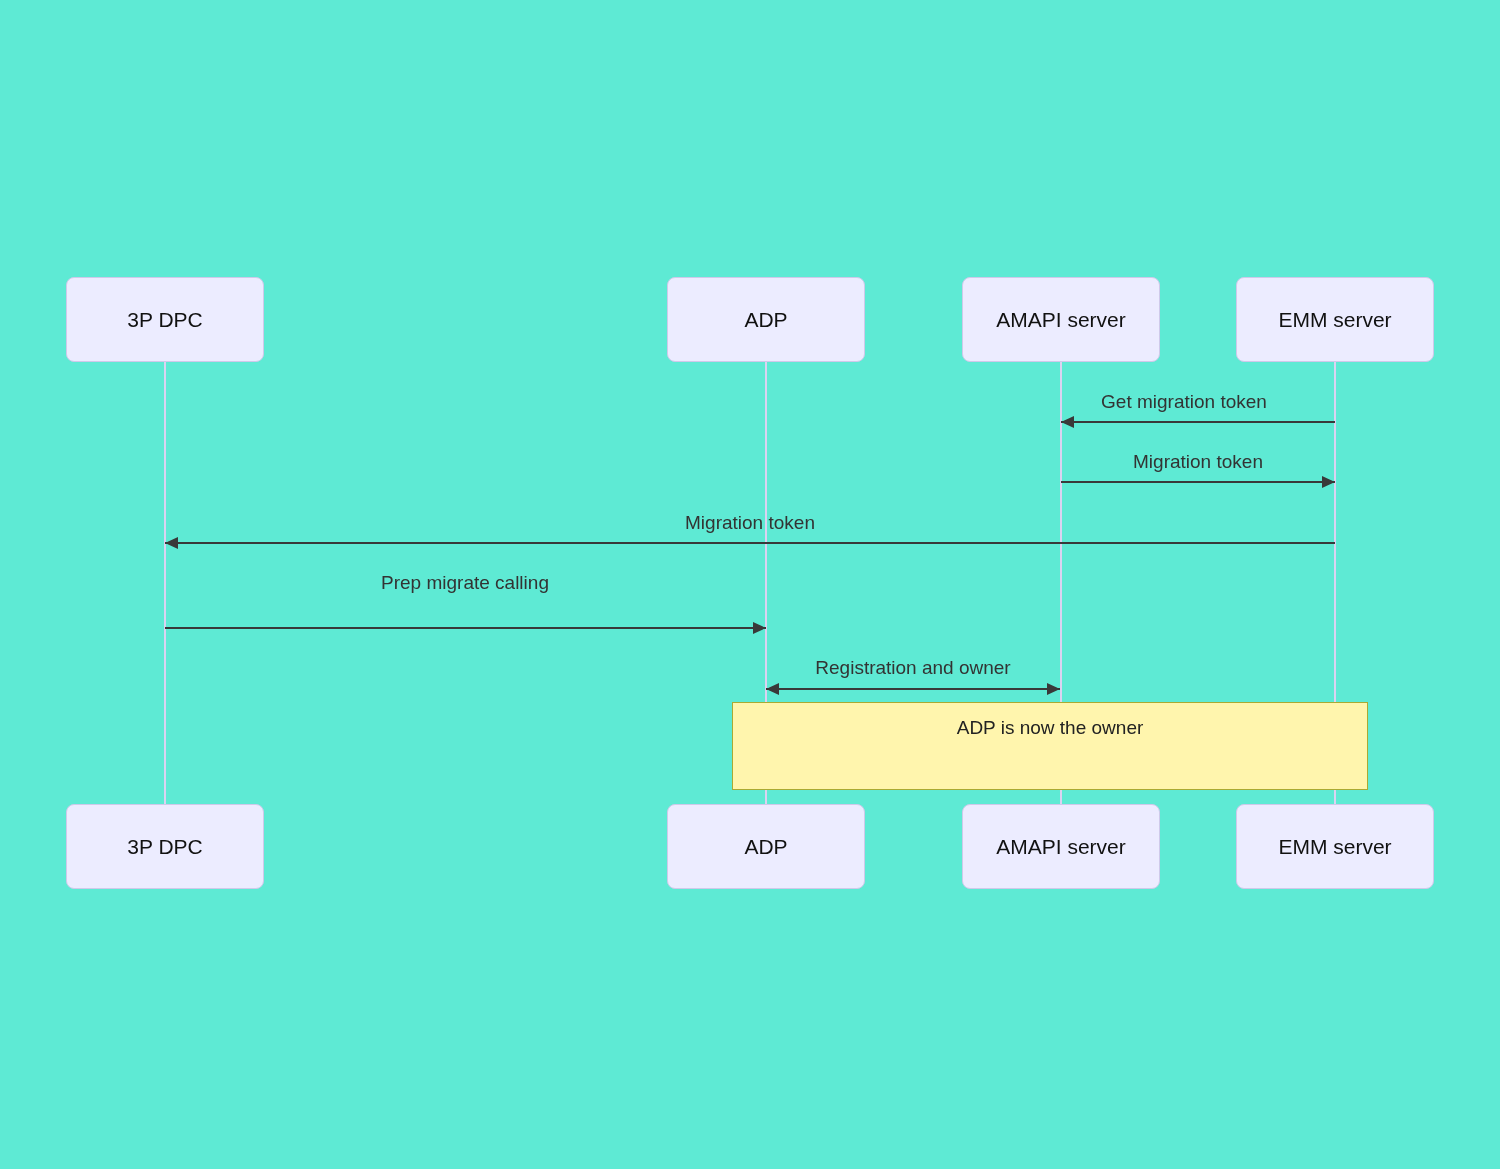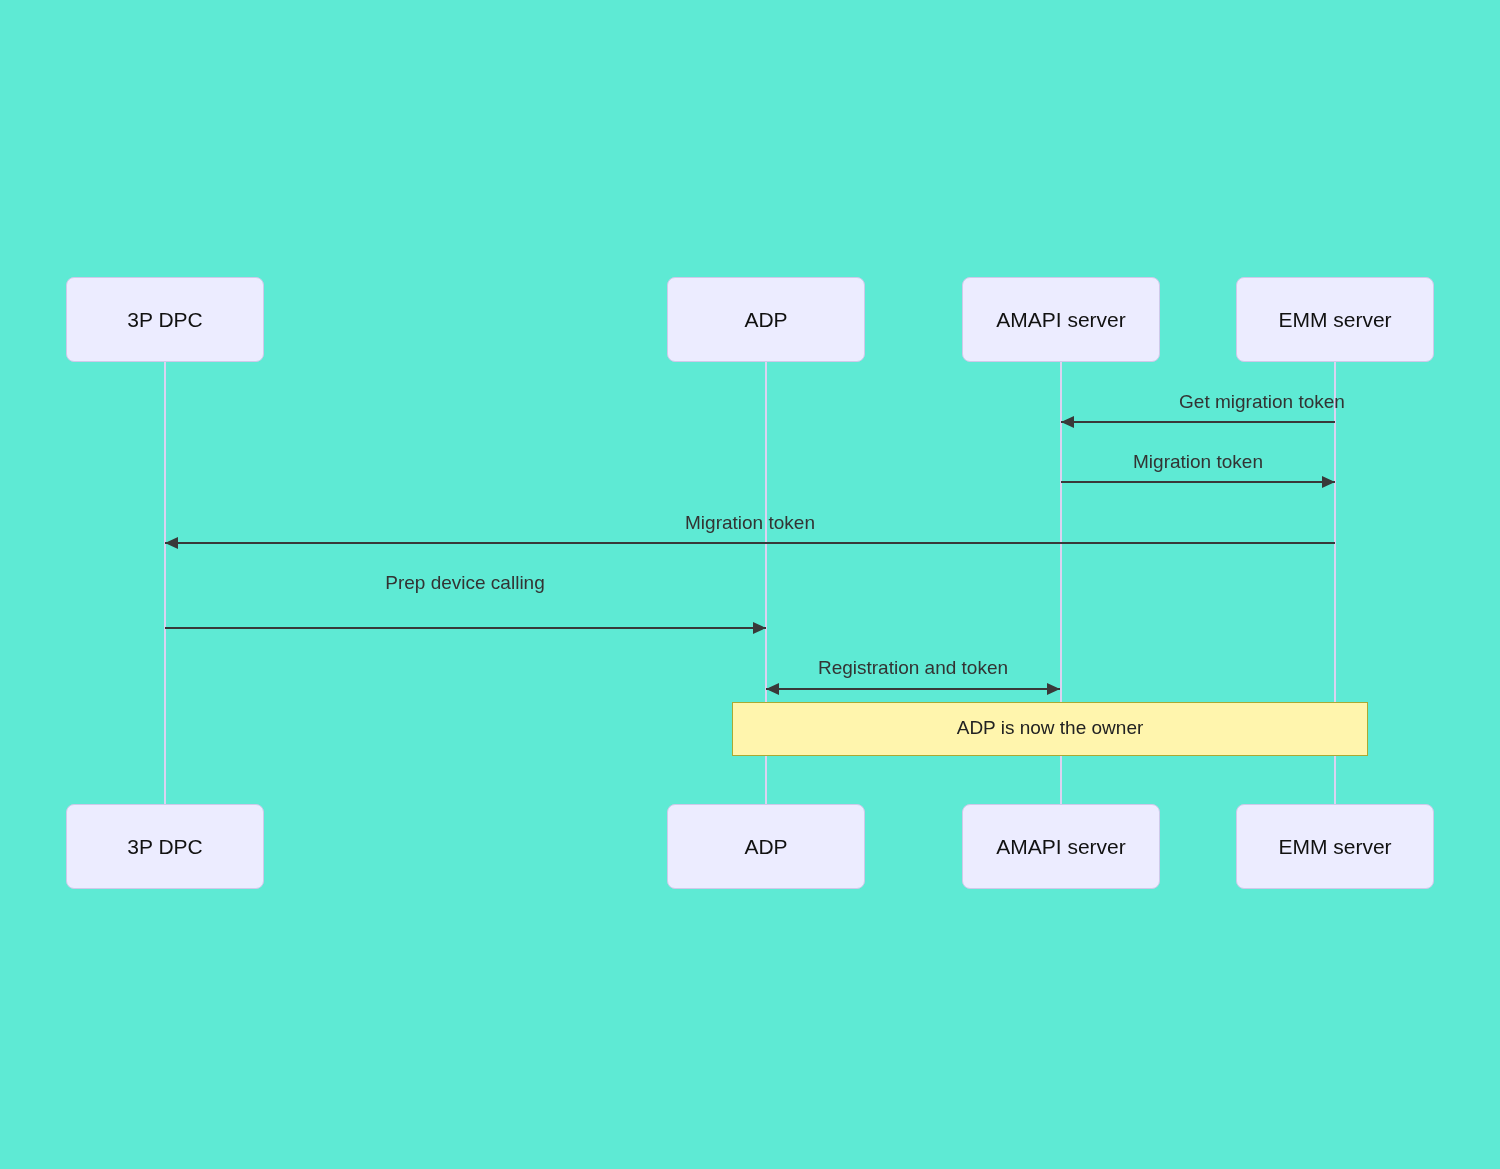--- a/index.html
+++ b/index.html
@@ -26,21 +26,21 @@
     content:""; position:absolute; left:0; top:-5px; width:0; height:0;
     border-right:13px solid #393939;
     border-top:6px solid transparent; border-bottom:6px solid transparent;
   }
   .arrow.head-right::after {
     content:""; position:absolute; right:0; top:-5px; width:0; height:0;
     border-left:13px solid #393939;
     border-top:6px solid transparent; border-bottom:6px solid transparent;
   }
   .note {
-    position:absolute; left:732px; top:702px; width:636px; height:54px;
+    position:absolute; left:732px; top:702px; width:636px; height:88px;
     box-sizing:border-box; background:#FFF5AD; border:1px solid #AAAA33;
     text-align:center; font-size:19px; color:#222222; line-height:26px;
     padding-top:12px;
   }
 </style>
 </head>
 <body>
 
 <div class="canvas">
 
@@ -55,35 +55,35 @@
   <div class="actor" style="left:667px;top:277px">
       <span>ADP</span>
     </div>
   <div class="actor" style="left:962px;top:277px">
       <span>AMAPI server</span>
     </div>
   <div class="actor" style="left:1236px;top:277px">
       <span>EMM server</span>
     </div>
 
-  <div class="msg-label" style="left:1262px;top:390px">Get migration token</div>
+  <div class="msg-label" style="left:1184px;top:390px">Get migration token</div>
   <div class="arrow head-left" style="left:1061px;top:421px;width:274px"></div>
 
   <div class="msg-label" style="left:1198px;top:450px">Migration token</div>
   <div class="arrow head-right" style="left:1061px;top:481px;width:274px"></div>
 
   <div class="msg-label" style="left:750px;top:511px">Migration token</div>
   <div class="arrow head-left" style="left:165px;top:542px;width:1170px"></div>
 
   <div class="msg-label" style="left:465px;top:571px">
-    <div>Prep device calling</div>
+    <div>Prep migrate calling</div>
   </div>
   <div class="arrow head-right" style="left:165px;top:627px;width:601px"></div>
 
-  <div class="msg-label" style="left:913px;top:656px">Registration and token</div>
+  <div class="msg-label" style="left:913px;top:656px">Registration and owner</div>
   <div class="arrow head-left head-right" style="left:766px;top:688px;width:294px"></div>
 
   <div class="note">
     <div>ADP is now the owner</div>
   </div>
 
   <div class="actor" style="left:66px;top:804px">
       <span>3P DPC</span>
     </div>
   <div class="actor" style="left:667px;top:804px">

